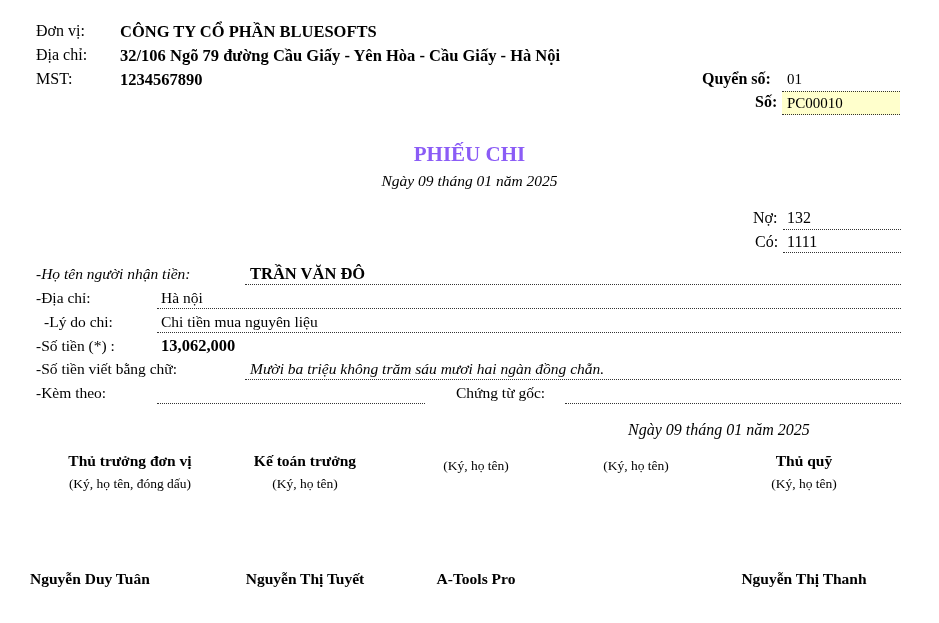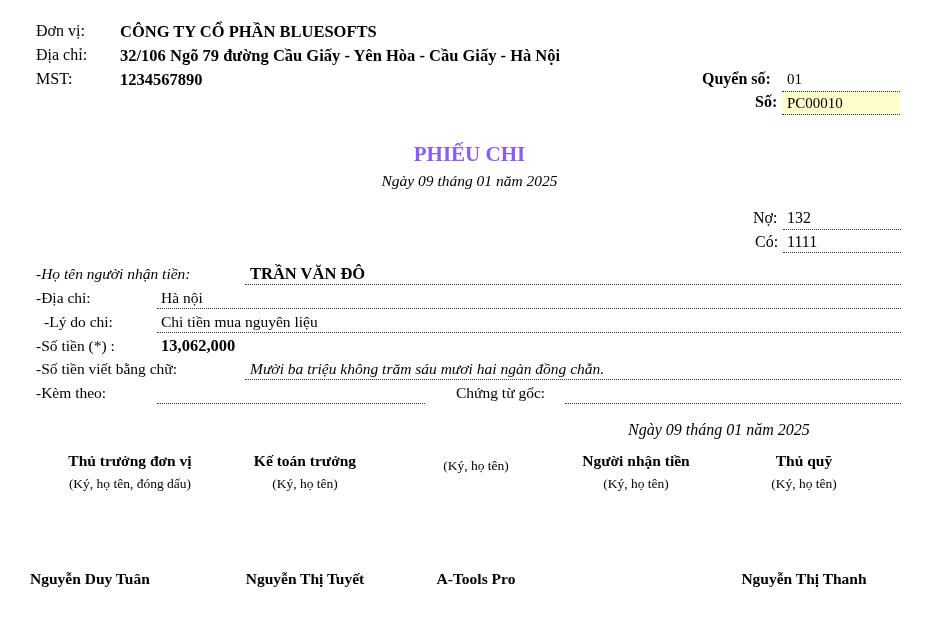--- a/index.html
+++ b/index.html
@@ -73,21 +73,20 @@
   <div class="s">(Ký, họ tên, đóng dấu)</div>
 </div>
 <div class="sig" style="left:205px;width:200px;top:452px;">
   <div class="h">Kế toán trưởng</div>
   <div class="s">(Ký, họ tên)</div>
 </div>
 <div class="sig" style="left:376px;width:200px;top:452px;">
   <div class="s">(Ký, họ tên)</div>
 </div>
 <div class="sig" style="left:536px;width:200px;top:452px;">
-  <div class="h">Người nhận tiền</div>
   <div class="s">(Ký, họ tên)</div>
 </div>
 <div class="sig" style="left:704px;width:200px;top:452px;">
   <div class="h">Thủ quỹ</div>
   <div class="s">(Ký, họ tên)</div>
 </div>
 
 <div class="abs b" style="left:30px;width:200px;top:570px;font-size:15.5px;">Nguyễn Duy Tuân</div>
 <div class="abs b" style="left:205px;width:200px;text-align:center;top:570px;font-size:15.5px;">Nguyễn Thị Tuyết</div>
 <div class="abs b" style="left:376px;width:200px;text-align:center;top:570px;font-size:15.5px;">A-Tools Pro</div>

